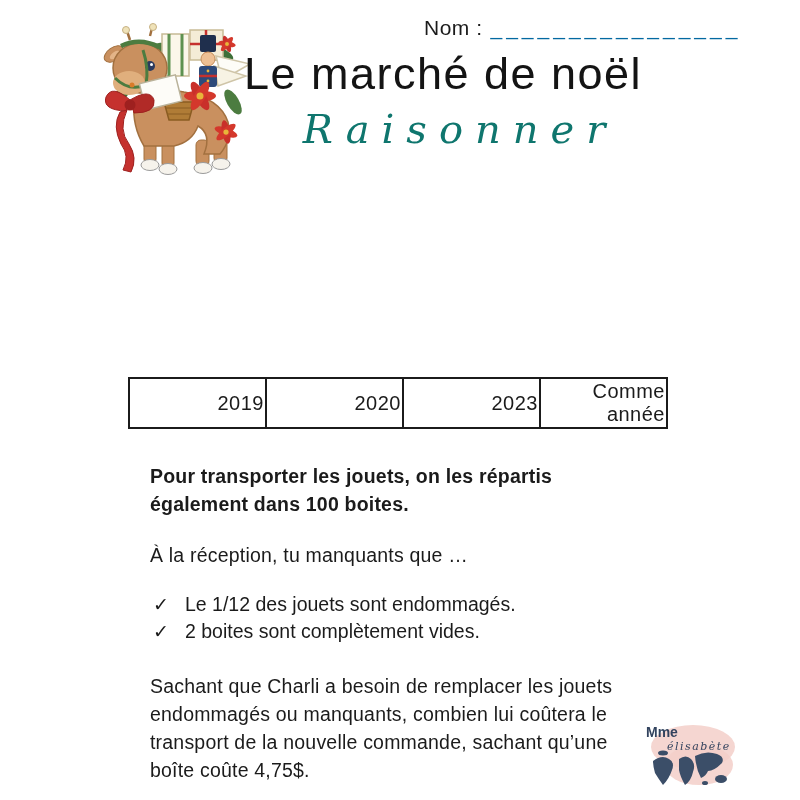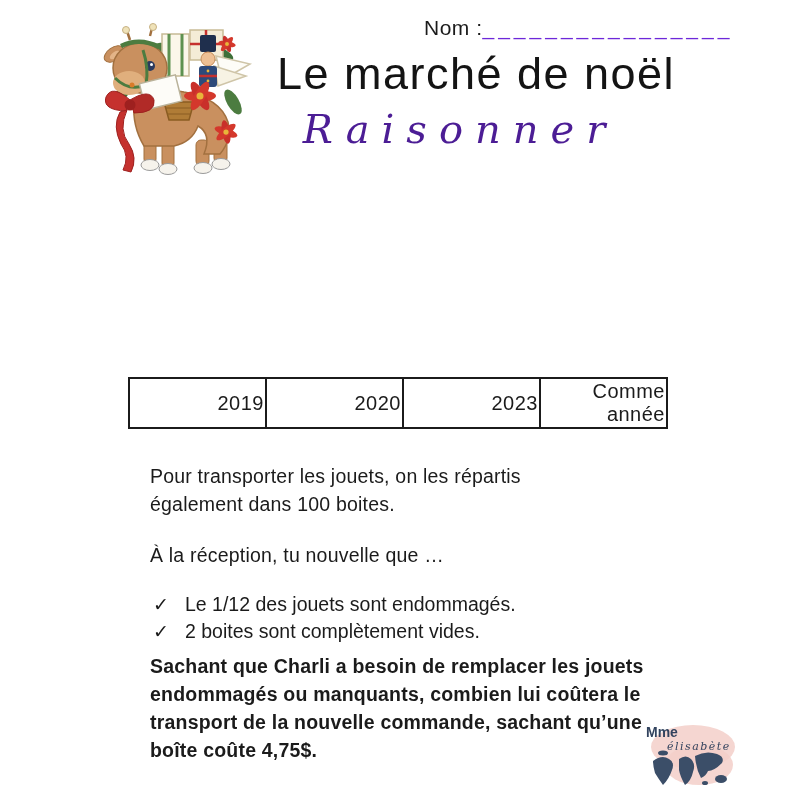--- a/index.html
+++ b/index.html
@@ -4,42 +4,42 @@
 <style>
   html,body { margin:0; padding:0; background:#e8e8e8; }
   .page {
     position:relative; width:800px; height:800px; margin:0 auto;
     background:#ffffff; overflow:hidden;
     font-family:"Liberation Sans", sans-serif; color:#1b1b1b;
   }
   .deer-svg { position:absolute; left:96px; top:22px; width:166px; height:156px; }
 
   .name-row { position:absolute; left:424px; top:16px; font-size:21px; letter-spacing:0.5px; }
-  .name-line { letter-spacing:4px; color:#6d28d9; }
+  .name-line { letter-spacing:4px; margin-left:8px; color:#0369a1; }
 
   .title {
-    position:absolute; left:238px; top:48px; width:476px; text-align:center;
+    position:absolute; left:205px; top:48px; width:476px; text-align:center;
     font-size:45px; letter-spacing:1.5px; font-weight:500; color:#141414;
   }
   .subtitle {
     position:absolute; left:222px; top:106px; width:476px; text-align:center;
     font-family:"DejaVu Serif", serif; font-style:italic; font-weight:300;
-    font-size:40px; letter-spacing:12px; color:#4c1d95;
+    font-size:40px; letter-spacing:12px; color:#0f766e;
   }
 
   .para {
     position:absolute; left:150px; width:525px;
     font-size:19.5px; line-height:28px; letter-spacing:0.2px;
     white-space:pre-line;
   }
   .p1 { top:172px; }
   .p2 { top:302px; }
-  .p3 { top:462px; }
+  .p3 { top:462px;font-weight:bold; }
   .p4 { top:541px; }
-  .p5 { top:652px;font-weight:bold; }
+  .p5 { top:672px; }
 
   .data-table {
     position:absolute; left:128px; top:377px;
     border-collapse:collapse; table-layout:fixed;
   }
   .data-table td {
     border:2px solid #1b1b1b; height:31px;
     text-align:right; vertical-align:middle;
     font-size:20px; letter-spacing:0.5px;
   }
@@ -175,21 +175,21 @@
         <td>2019</td>
         <td>2020</td>
         <td>2023</td>
         <td>Comme année</td>
       </tr>
     </tbody>
   </table>
 
   <div class="para p3">Pour transporter les jouets, on les répartis
 également dans 100 boites.</div>
-  <div class="para p4">À la réception, tu nouvelle que …</div>
+  <div class="para p4">À la réception, tu manquants que …</div>
 
   <div class="bullets">
     <div class="bullet-item">
       <span class="check">✓</span>
       <span>Le 1/12 des jouets sont endommagés.</span>
     </div>
     <div class="bullet-item">
       <span class="check">✓</span>
       <span>2 boites sont complètement vides.</span>
     </div>

